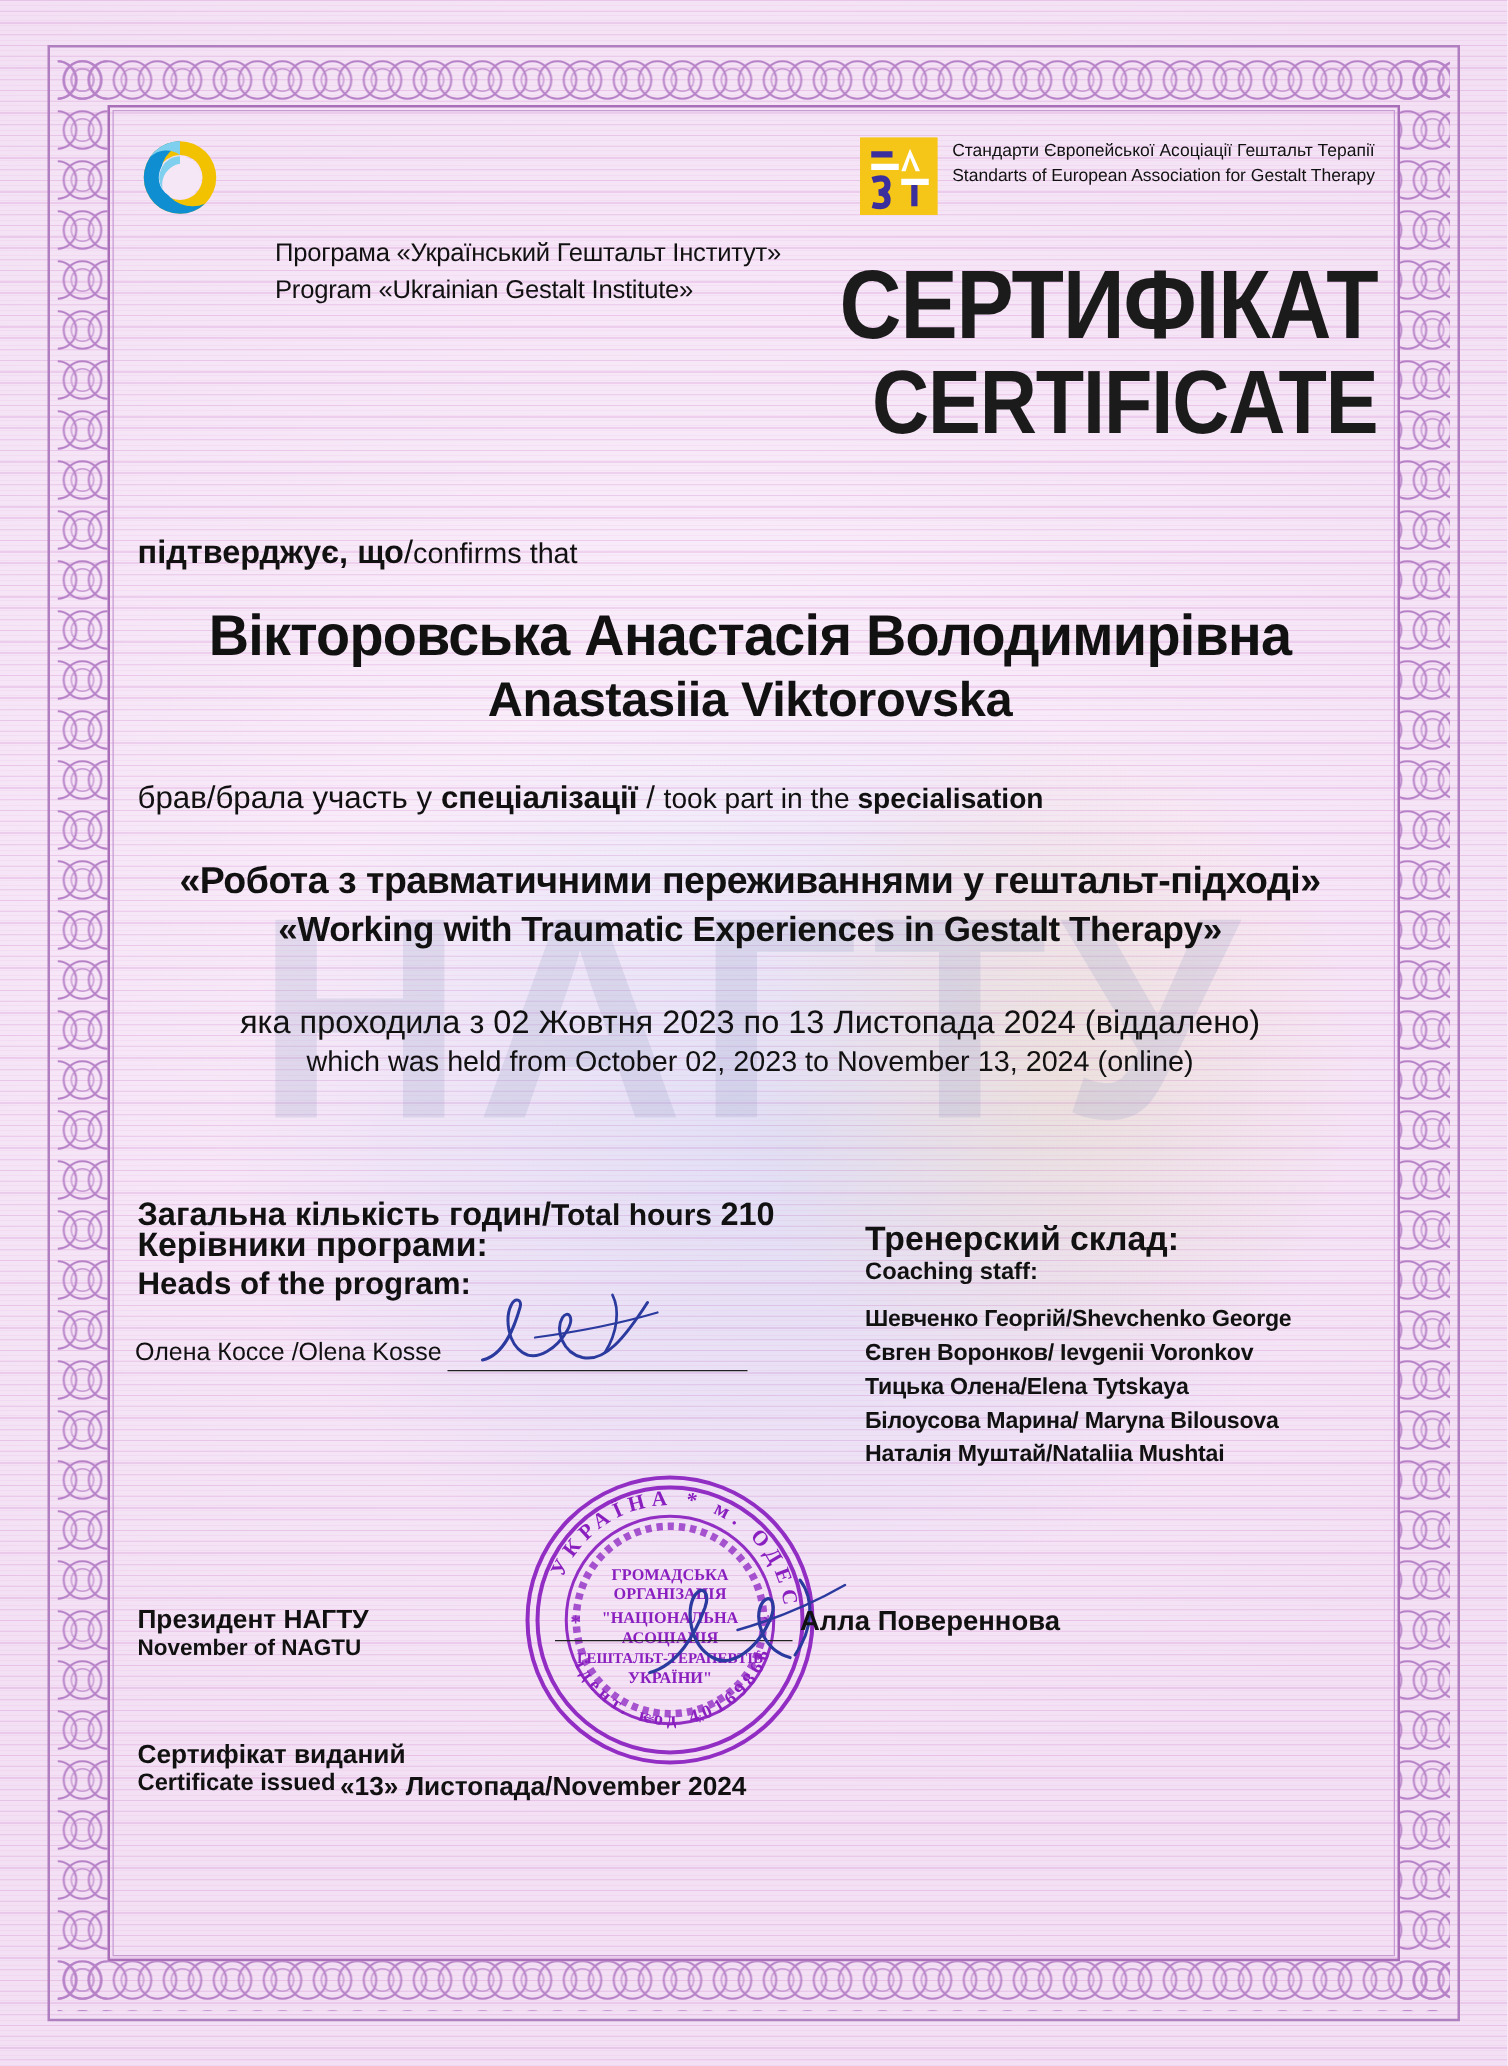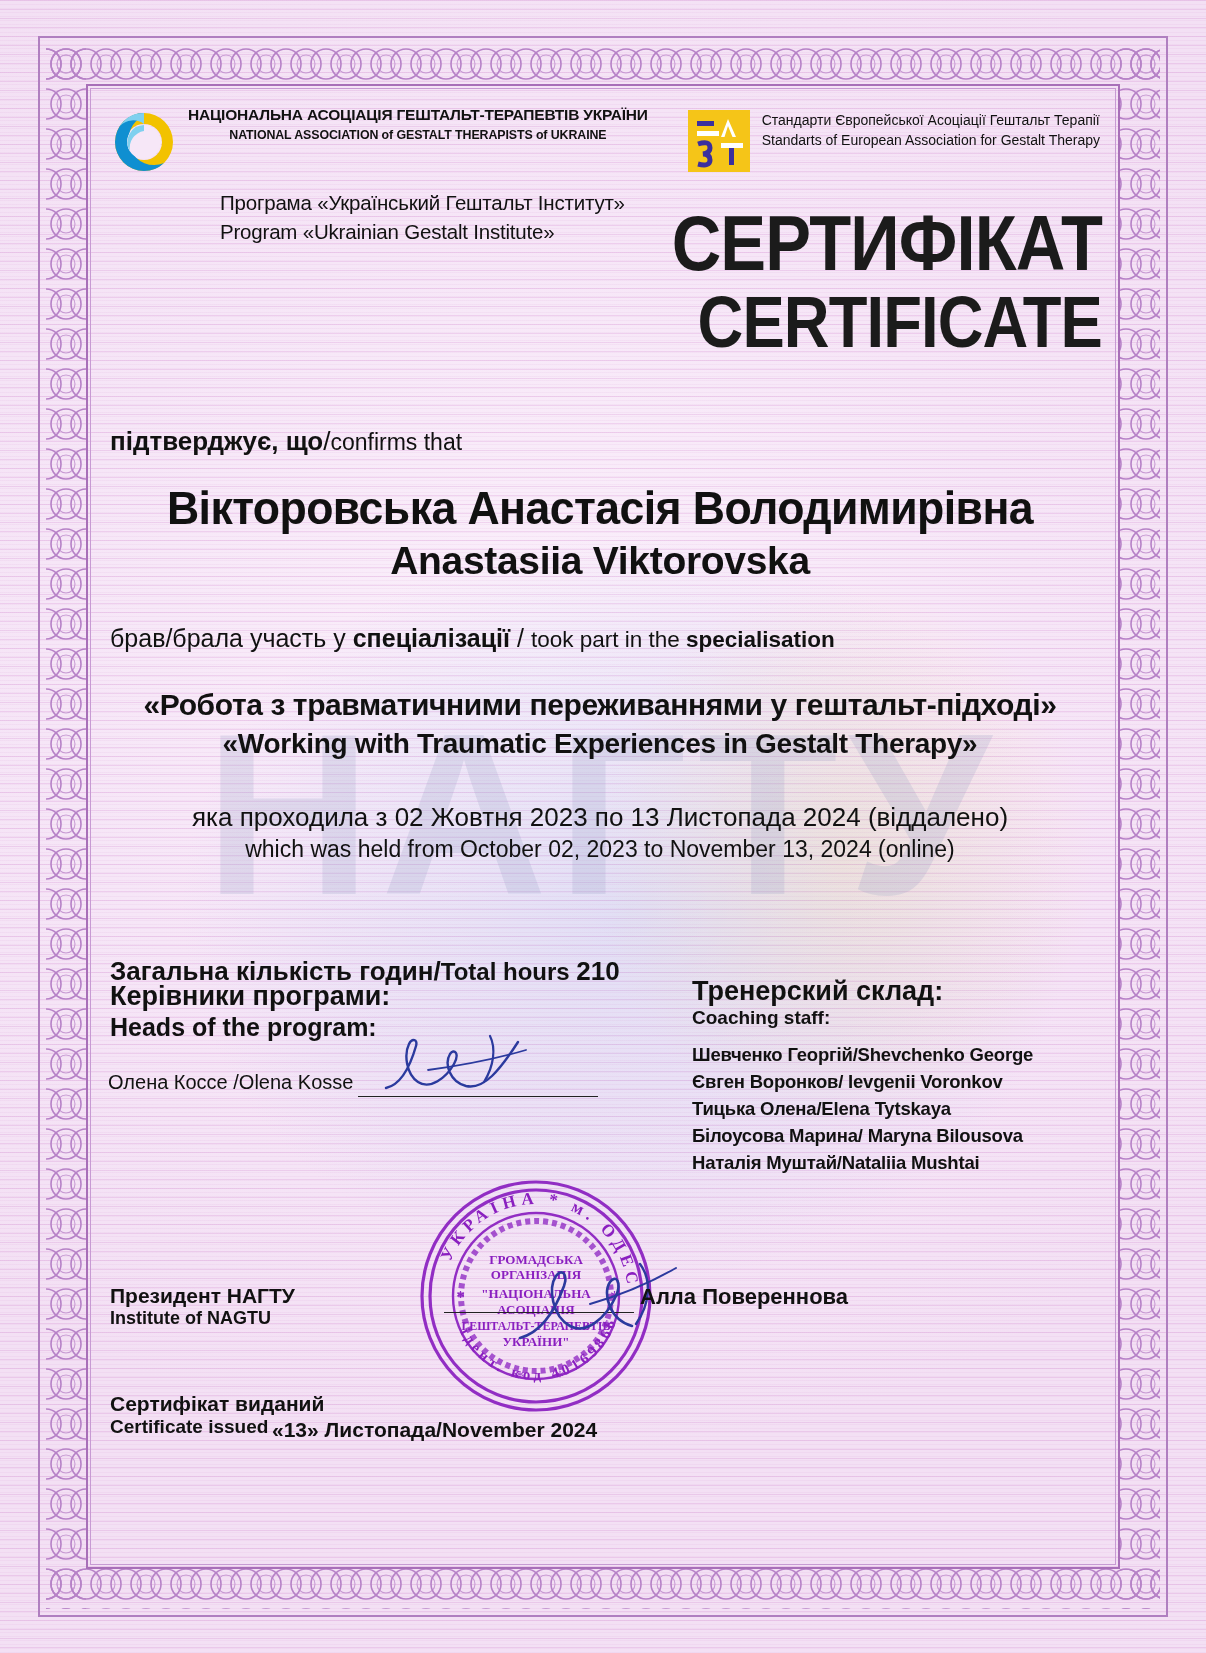--- a/index.html
+++ b/index.html
@@ -230,24 +230,20 @@
 
       <div id="nagtu-logo-wrap">
         <div class="nagtu-mark">
           <svg width="68" height="68" viewBox="0 0 68 68">
             <path d="M34 5 a29 29 0 1 0 0 58 a29 29 0 1 0 0 -58 z M34 16 a18 18 0 1 1 0 36 a18 18 0 1 1 0 -36 z" fill="#f2c200" fill-rule="evenodd"></path>
             <path d="M34 5 a29 29 0 0 0 0 58 a29 29 0 0 0 20 -8 a18 18 0 1 1 -20 -47 z" fill="#0f8fd1"></path>
             <path d="M34 5 a29 29 0 0 0 -24 13 a18 18 0 0 1 24 -2 z" fill="#7fd0ef"></path>
             <circle cx="34" cy="34" r="17" fill="#f6e7f7"></circle>
             <path d="M34 17 a17 17 0 0 0 -14 26 a17 17 0 0 1 14 -20 z" fill="#7fd0ef"></path>
           </svg>
-        </div>
-        <div>
-          <div class="nagtu-org-ua">НАЦІОНАЛЬНА АСОЦІАЦІЯ ГЕШТАЛЬТ-ТЕРАПЕВТІВ УКРАЇНИ</div>
-          <div class="nagtu-org-en">NATIONAL ASSOCIATION of GESTALT THERAPISTS of UKRAINE</div>
         </div>
       </div>
 
       <div id="eagt-wrap">
         <div class="eagt-mark">
           <svg width="62" height="62" viewBox="0 0 62 62">
             <rect x="0" y="0" width="62" height="62" fill="#f5c518"></rect>
             <rect x="9" y="11" width="17" height="5" fill="#3b2f9e"></rect>
             <rect x="9" y="21" width="22" height="5" fill="#ffffff"></rect>
             <path d="M33 27 L40 9 L48 27 L44.5 27 L40 16 L36.5 27 Z" fill="#ffffff"></path>
@@ -346,21 +342,21 @@
       <g fill="#8a1fc0" opacity=".9">
         <text x="40" y="128" font-size="18" font-family="'Liberation Serif', serif">*</text>
         <text x="194" y="128" font-size="18" font-family="'Liberation Serif', serif">*</text>
         <text x="100" y="206" font-size="16" font-family="'Liberation Serif', serif">*</text>
         <text x="140" y="206" font-size="16" font-family="'Liberation Serif', serif">*</text>
       </g>
     </svg>
 
     <div id="pres">
       <div class="pr-ua">Президент НАГТУ</div>
-      <div class="pr-en">Institute of NAGTU</div>
+      <div class="pr-en">November of NAGTU</div>
     </div>
     <div id="pres-rule"></div>
     <svg id="pres-sign" viewBox="0 0 220 110">
       <path d="M30 92 C52 86 66 62 74 40 C78 28 72 22 66 30 C58 42 62 70 80 80 C96 89 116 72 126 50 C132 36 126 28 120 36 C112 48 120 74 142 80" fill="none" stroke="#2b3a9e" stroke-width="2.6" stroke-linecap="round"></path>
       <path d="M150 18 C162 34 160 58 146 78" fill="none" stroke="#2b3a9e" stroke-width="2.4" stroke-linecap="round"></path>
       <path d="M100 58 C128 50 158 38 186 22" fill="none" stroke="#2b3a9e" stroke-width="2" stroke-linecap="round"></path>
     </svg>
     <div id="alla">
       <div id="alla-inner">
         <div class="al-ua">Алла Повереннова</div>

